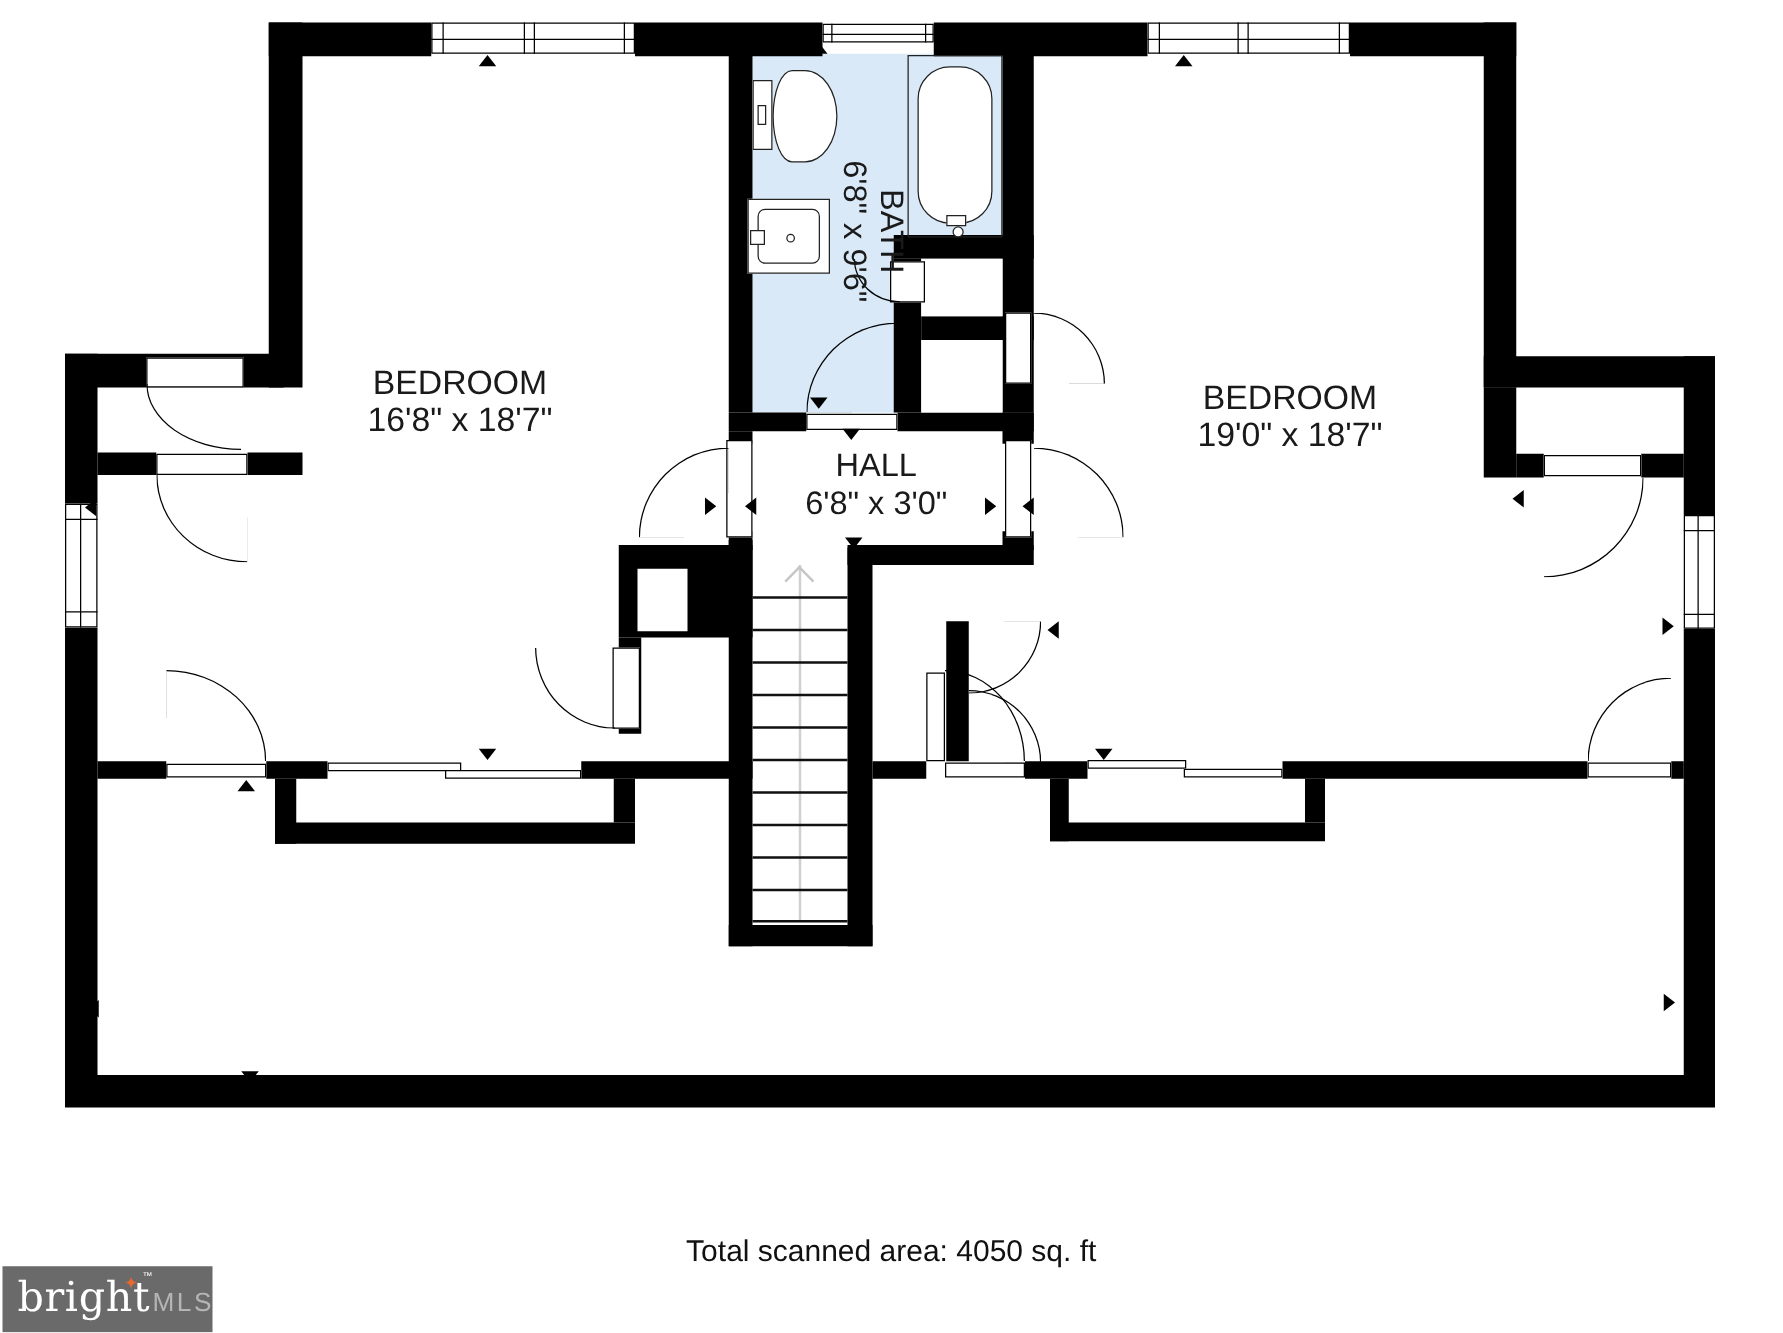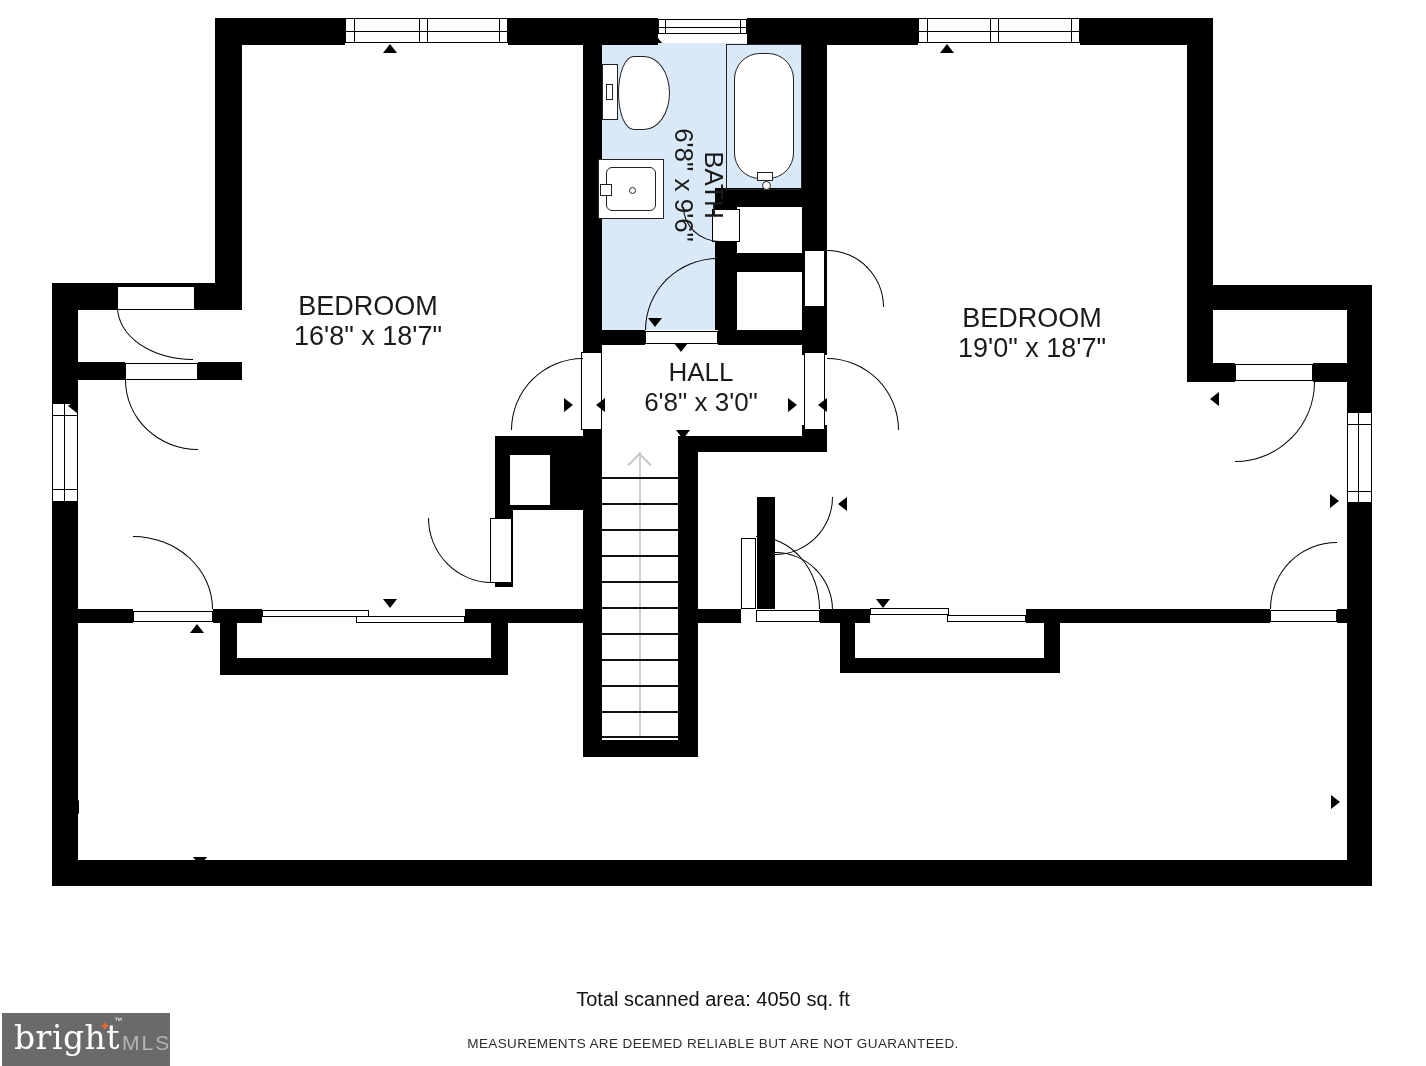--- a/index.html
+++ b/index.html
@@ -22,21 +22,21 @@
   .mk{position:absolute;width:0;height:0;}
   .mk.up{border-left:7px solid transparent;border-right:7px solid transparent;border-bottom:9px solid #000;}
   .mk.down{border-left:7px solid transparent;border-right:7px solid transparent;border-top:9px solid #000;}
   .mk.left{border-top:7px solid transparent;border-bottom:7px solid transparent;border-right:9px solid #000;}
   .mk.right{border-top:7px solid transparent;border-bottom:7px solid transparent;border-left:9px solid #000;}
   .fx{position:absolute;border:1.6px solid #222;box-sizing:border-box;background:#fff;}
   .fx.nofill{background:transparent;}
   .roomlabel{position:absolute;transform:translate(-50%,-50%);text-align:center;color:#1a1a1a;
              font-size:27px;line-height:30px;white-space:nowrap;}
   .roomlabel.rot{transform:translate(-50%,-50%) rotate(90deg);}
-  #footer-area{position:absolute;left:50%;transform:translateX(-50%);top:988px;font-size:20px;color:#111;white-space:nowrap;}
+  #footer-area{position:absolute;left:50%;transform:translateX(-50%);top:988px;font-size:24px;color:#111;white-space:nowrap;}
   #footer-disclaimer{position:absolute;left:50%;transform:translateX(-50%);top:1036px;font-size:13.5px;
                      letter-spacing:.4px;color:#2b2b2b;white-space:nowrap;}
   #logo{position:absolute;left:2px;top:1013px;width:168px;height:53px;}
   #logo .brand{position:absolute;left:12px;top:5px;font-family:"DejaVu Serif","Liberation Serif",serif;
                font-size:33px;color:#fff;letter-spacing:0.5px;}
   #logo .star{position:absolute;left:97px;top:6px;font-size:14px;line-height:14px;}
   #logo .tm{position:absolute;left:112px;top:3px;font-size:8px;color:#fff;}
   #logo .suffix{position:absolute;left:120px;top:18px;font-size:21px;letter-spacing:2px;}
   .stairline{position:absolute;background:#d0d0d0;}
   .chev{position:absolute;width:15px;height:15px;border-top:2px solid #c6c6c6;border-left:2px solid #c6c6c6;transform:rotate(45deg);}
@@ -211,21 +211,20 @@
   <div class="roomlabel" id="lbl-bedroom-right" style="left: 1032px; top: 333px;">
     <div>BEDROOM</div>
     <div>19'0" x 18'7"</div>
   </div>
   <div class="roomlabel" id="lbl-hall" style="font-size: 26px; left: 701px; top: 387px;">
     <div>HALL</div>
     <div>6'8" x 3'0"</div>
   </div>
 
   <div id="footer-area">Total scanned area: 4050 sq. ft</div>
-  <div id="footer-disclaimer">MEASUREMENTS ARE DEEMED RELIABLE BUT ARE NOT GUARANTEED.</div>
 
   <div id="logo" style="background: rgb(106, 106, 106);">
     <span class="brand" style="color: rgb(255, 255, 255);">bright</span>
     <span class="star" style="color: rgb(232, 105, 46);">✦</span>
     <span class="tm">™</span>
     <span class="suffix" style="color: rgb(181, 181, 181);">MLS</span>
   </div>
 </div>
 
 </body></html>

